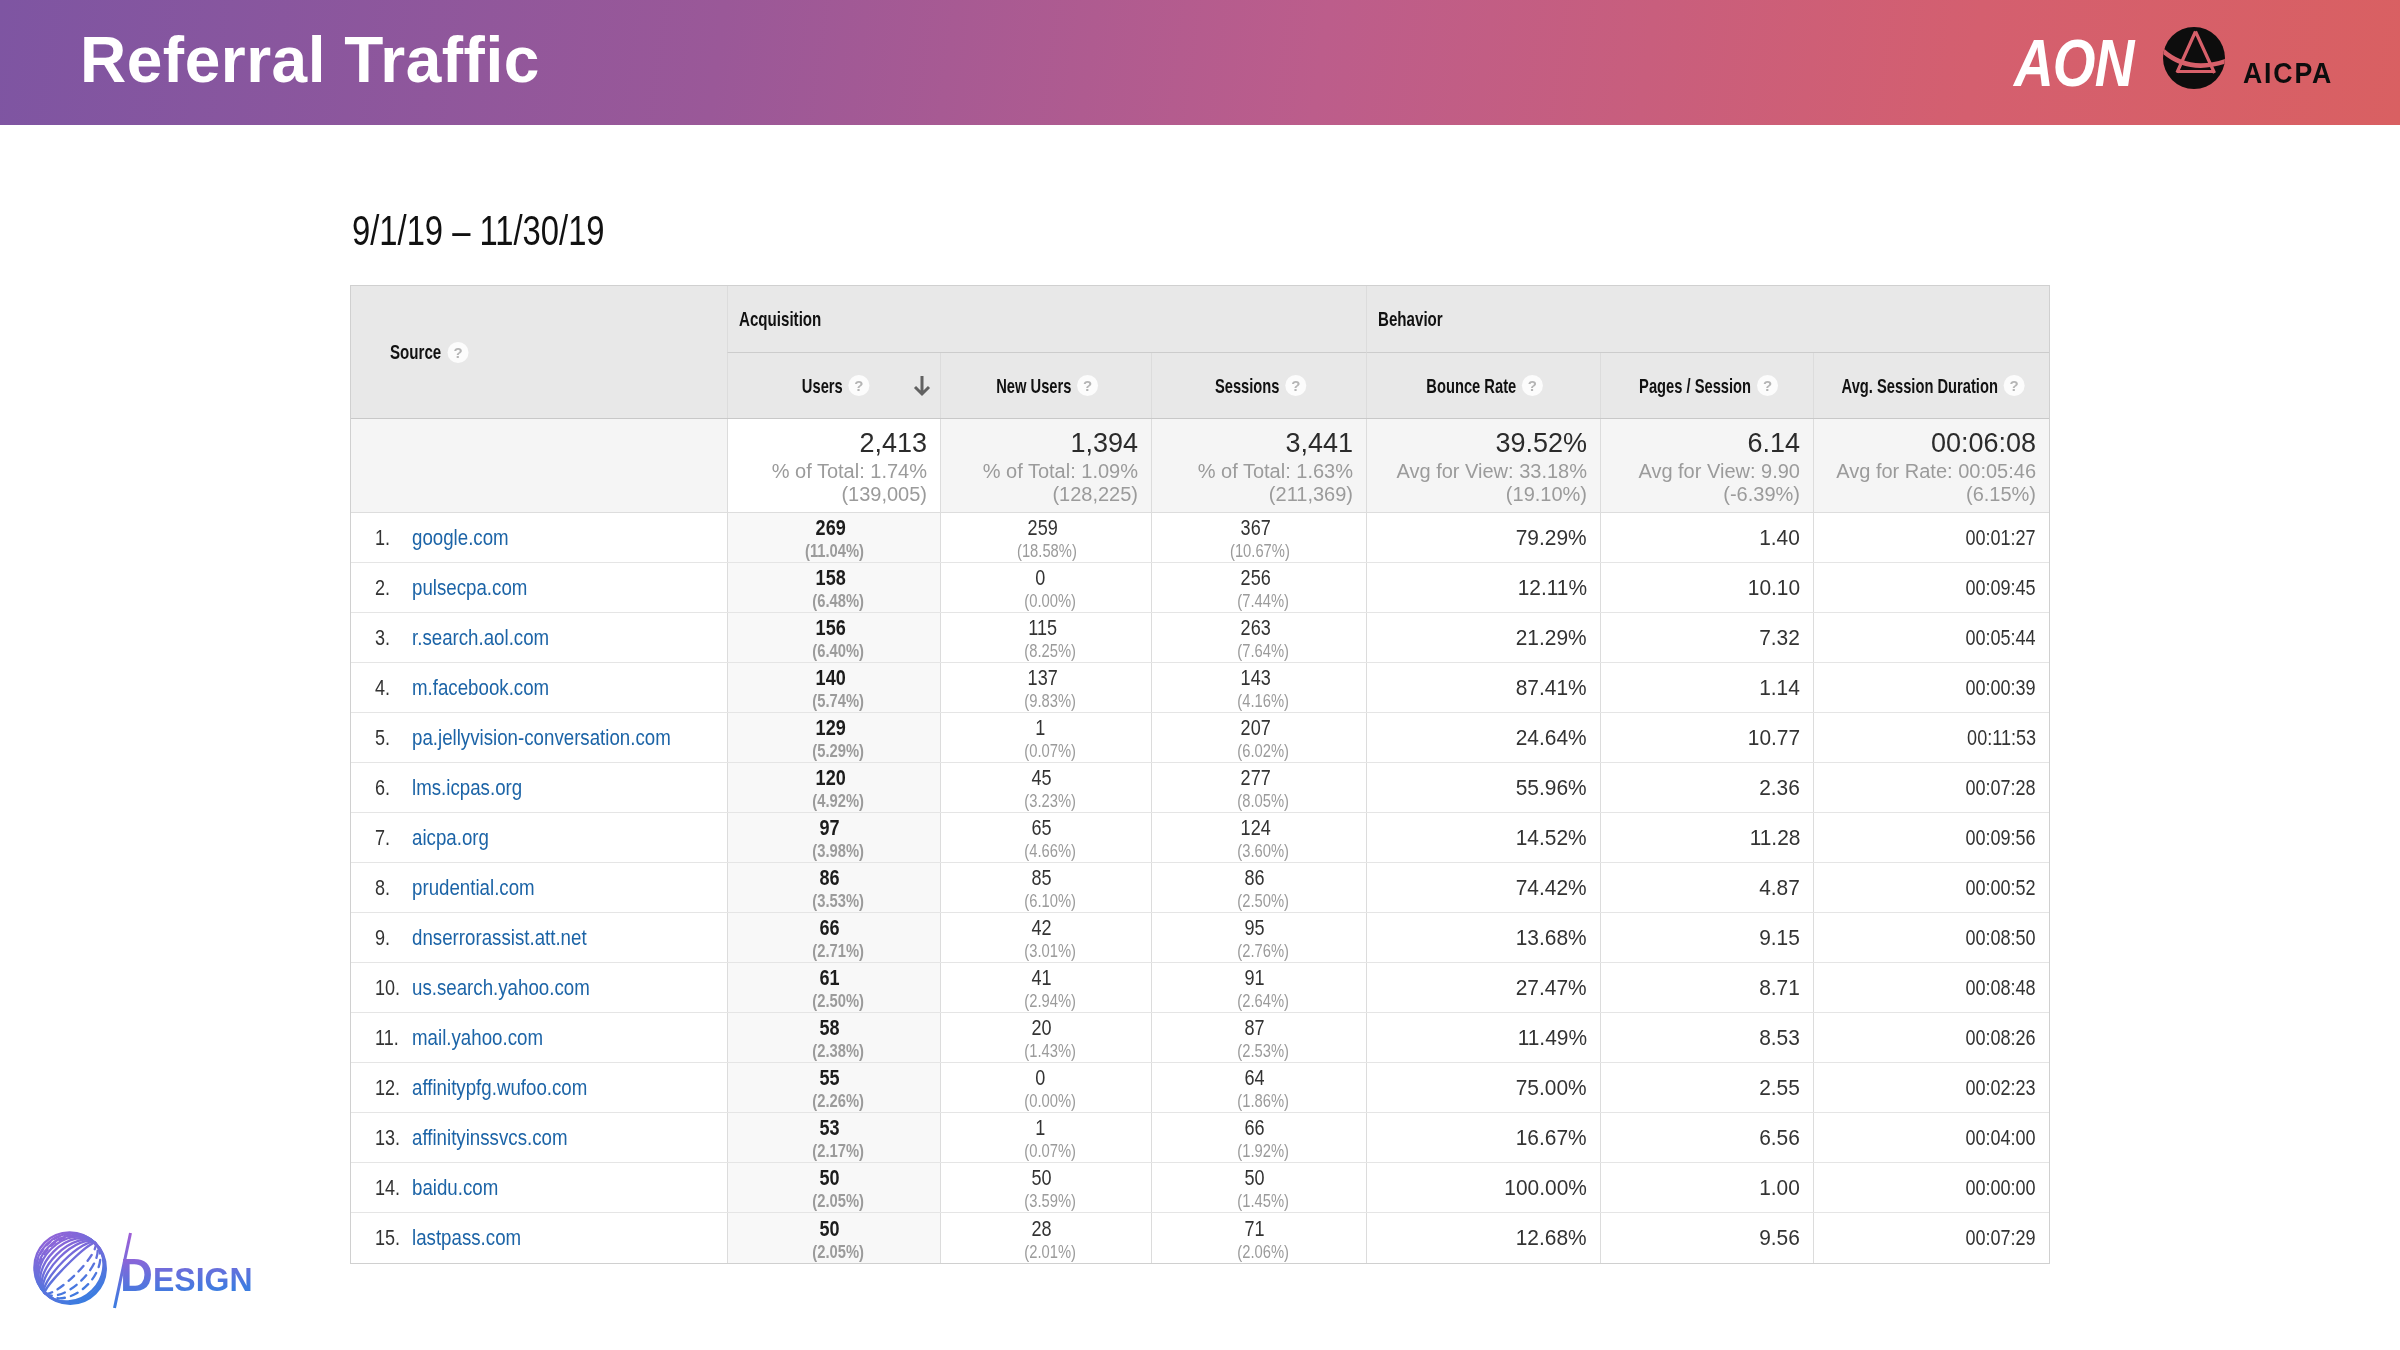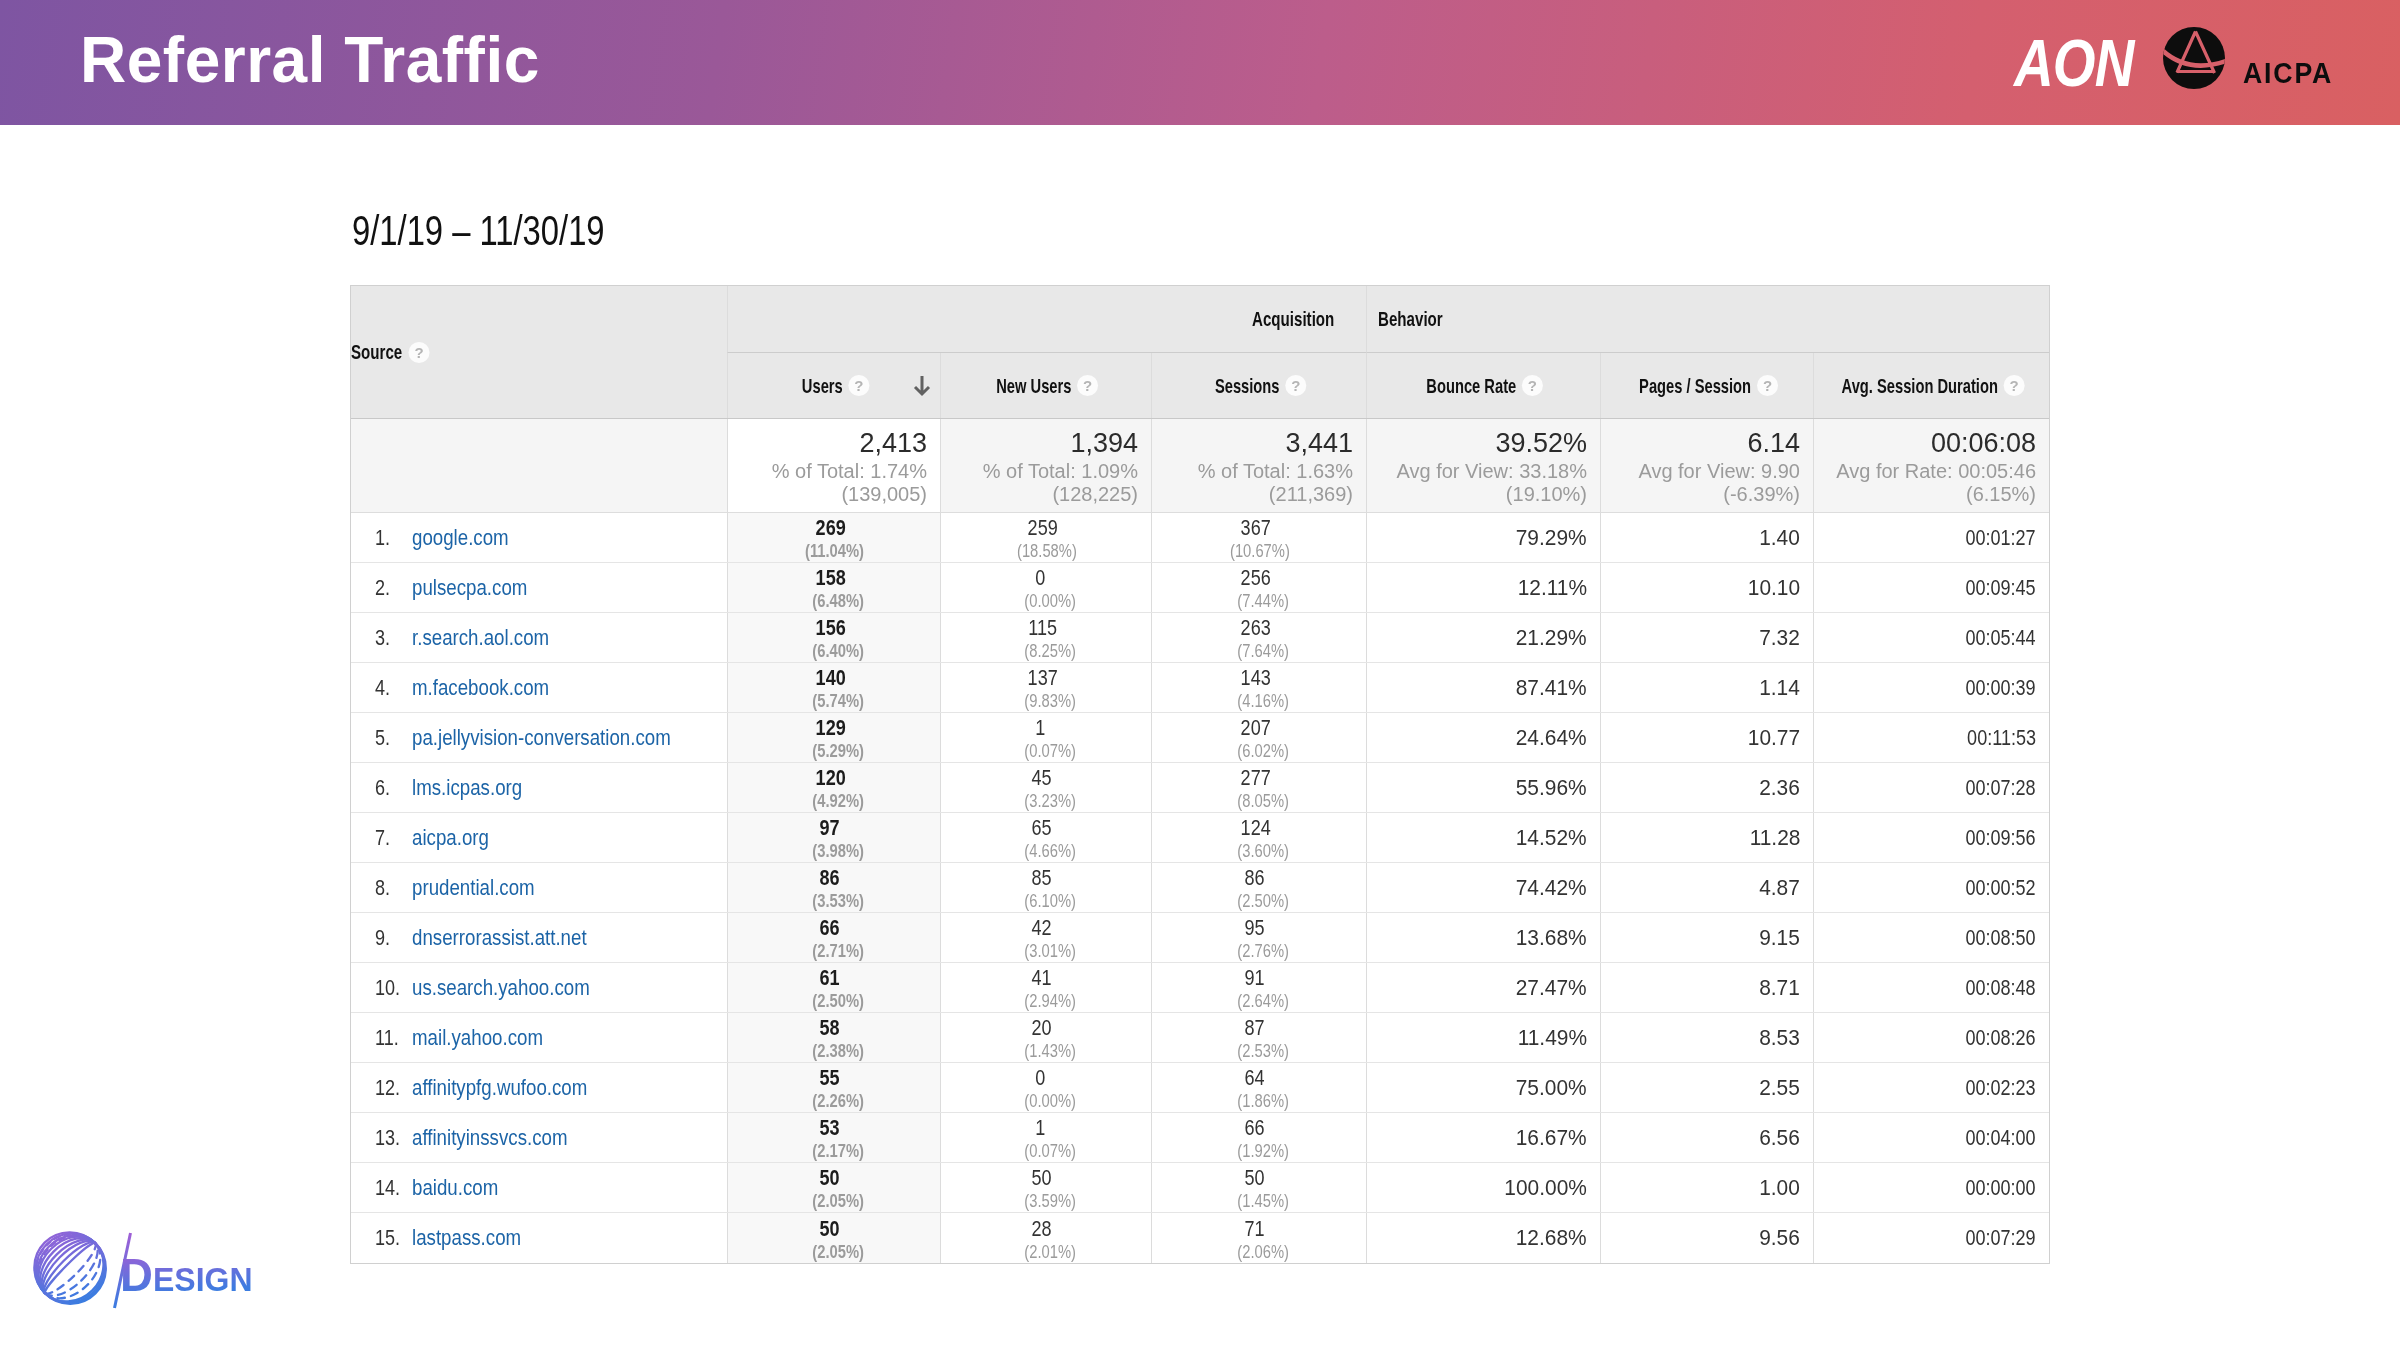--- a/index.html
+++ b/index.html
@@ -27,24 +27,24 @@
 
   
   .ga-table { position:absolute; left:350px; top:285px; width:1700px;
     border:1px solid #d0d0d0; font-size:22px; color:#333333; background:#ffffff; }
   .grid { display:grid; grid-template-columns:376px 213px 211px 215px 234px 213px 236px; }
   .grid > div { border-left:1px solid #dcdcdc; position:relative; }
   .grid > div:first-child { border-left:none; }
 
   .thead { border-bottom:1px solid #c8c8c8; background:#e8e8e8;
     grid-template-rows:67px 65px; }
-  .src-head { grid-row:1 / 3; grid-column:1; display:flex; align-items:center; }
+  .src-head { grid-row:1 / 3; grid-column:1; display:flex; align-items:center; padding-left:39px; }
   .ghead { display:flex; align-items:center; padding-left:11px; border-bottom:1px solid #cccccc;
     font-weight:bold; color:#111111; font-size:21px; }
-  .g-acq { grid-column:2 / 5; grid-row:1;justify-content:flex-end; }
+  .g-acq { grid-column:2 / 5; grid-row:1; }
   .g-beh { grid-column:5 / 8; grid-row:1; }
   .chead { grid-row:2; display:flex; align-items:center; justify-content:center;
     font-weight:bold; color:#111111; font-size:21px; }
   .src-label { font-weight:bold; color:#111111; font-size:21px; }
   .chgroup { display:inline-flex; align-items:center; transform:scaleX(.70); transform-origin:center; white-space:nowrap; }
   .srcgroup { display:inline-flex; align-items:center; transform:scaleX(.72); transform-origin:left center; white-space:nowrap; }
   .chlbl { white-space:nowrap; }
   .help { display:inline-flex; align-items:center; justify-content:center;
     width:21px; height:21px; border-radius:50%; background:#fcfcfc; color:#b5b5b5;
     font-size:15px; font-weight:bold; margin:0 0 0 9px; flex:0 0 auto; }

